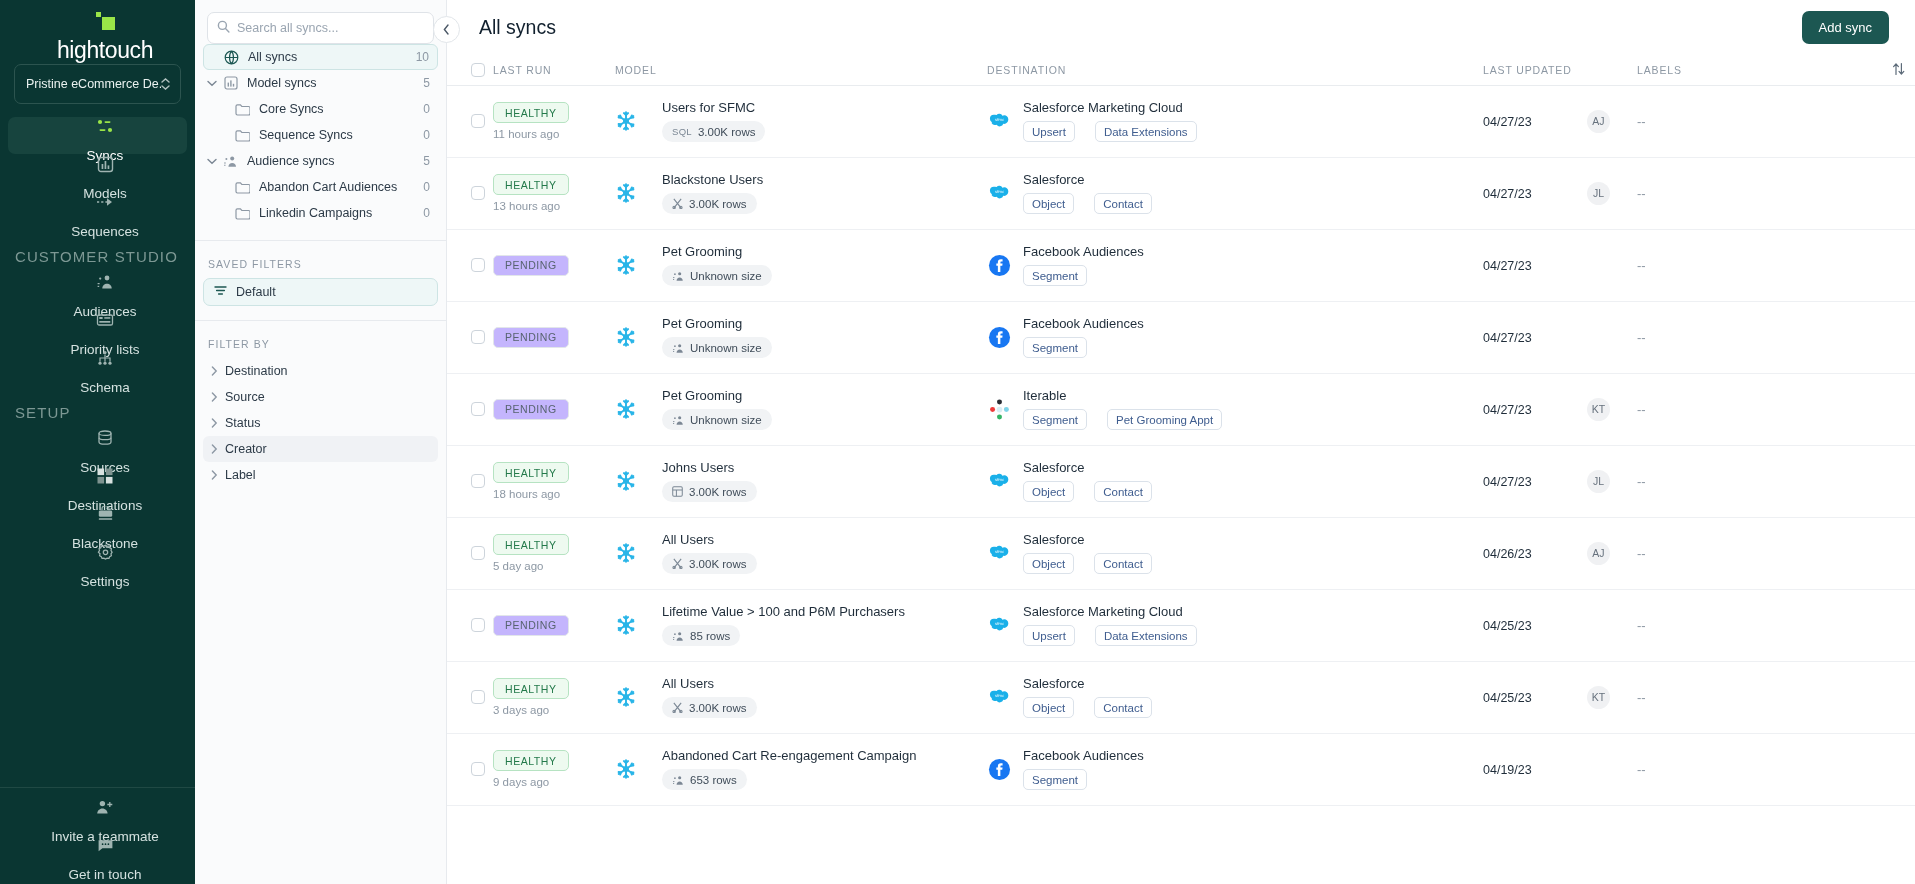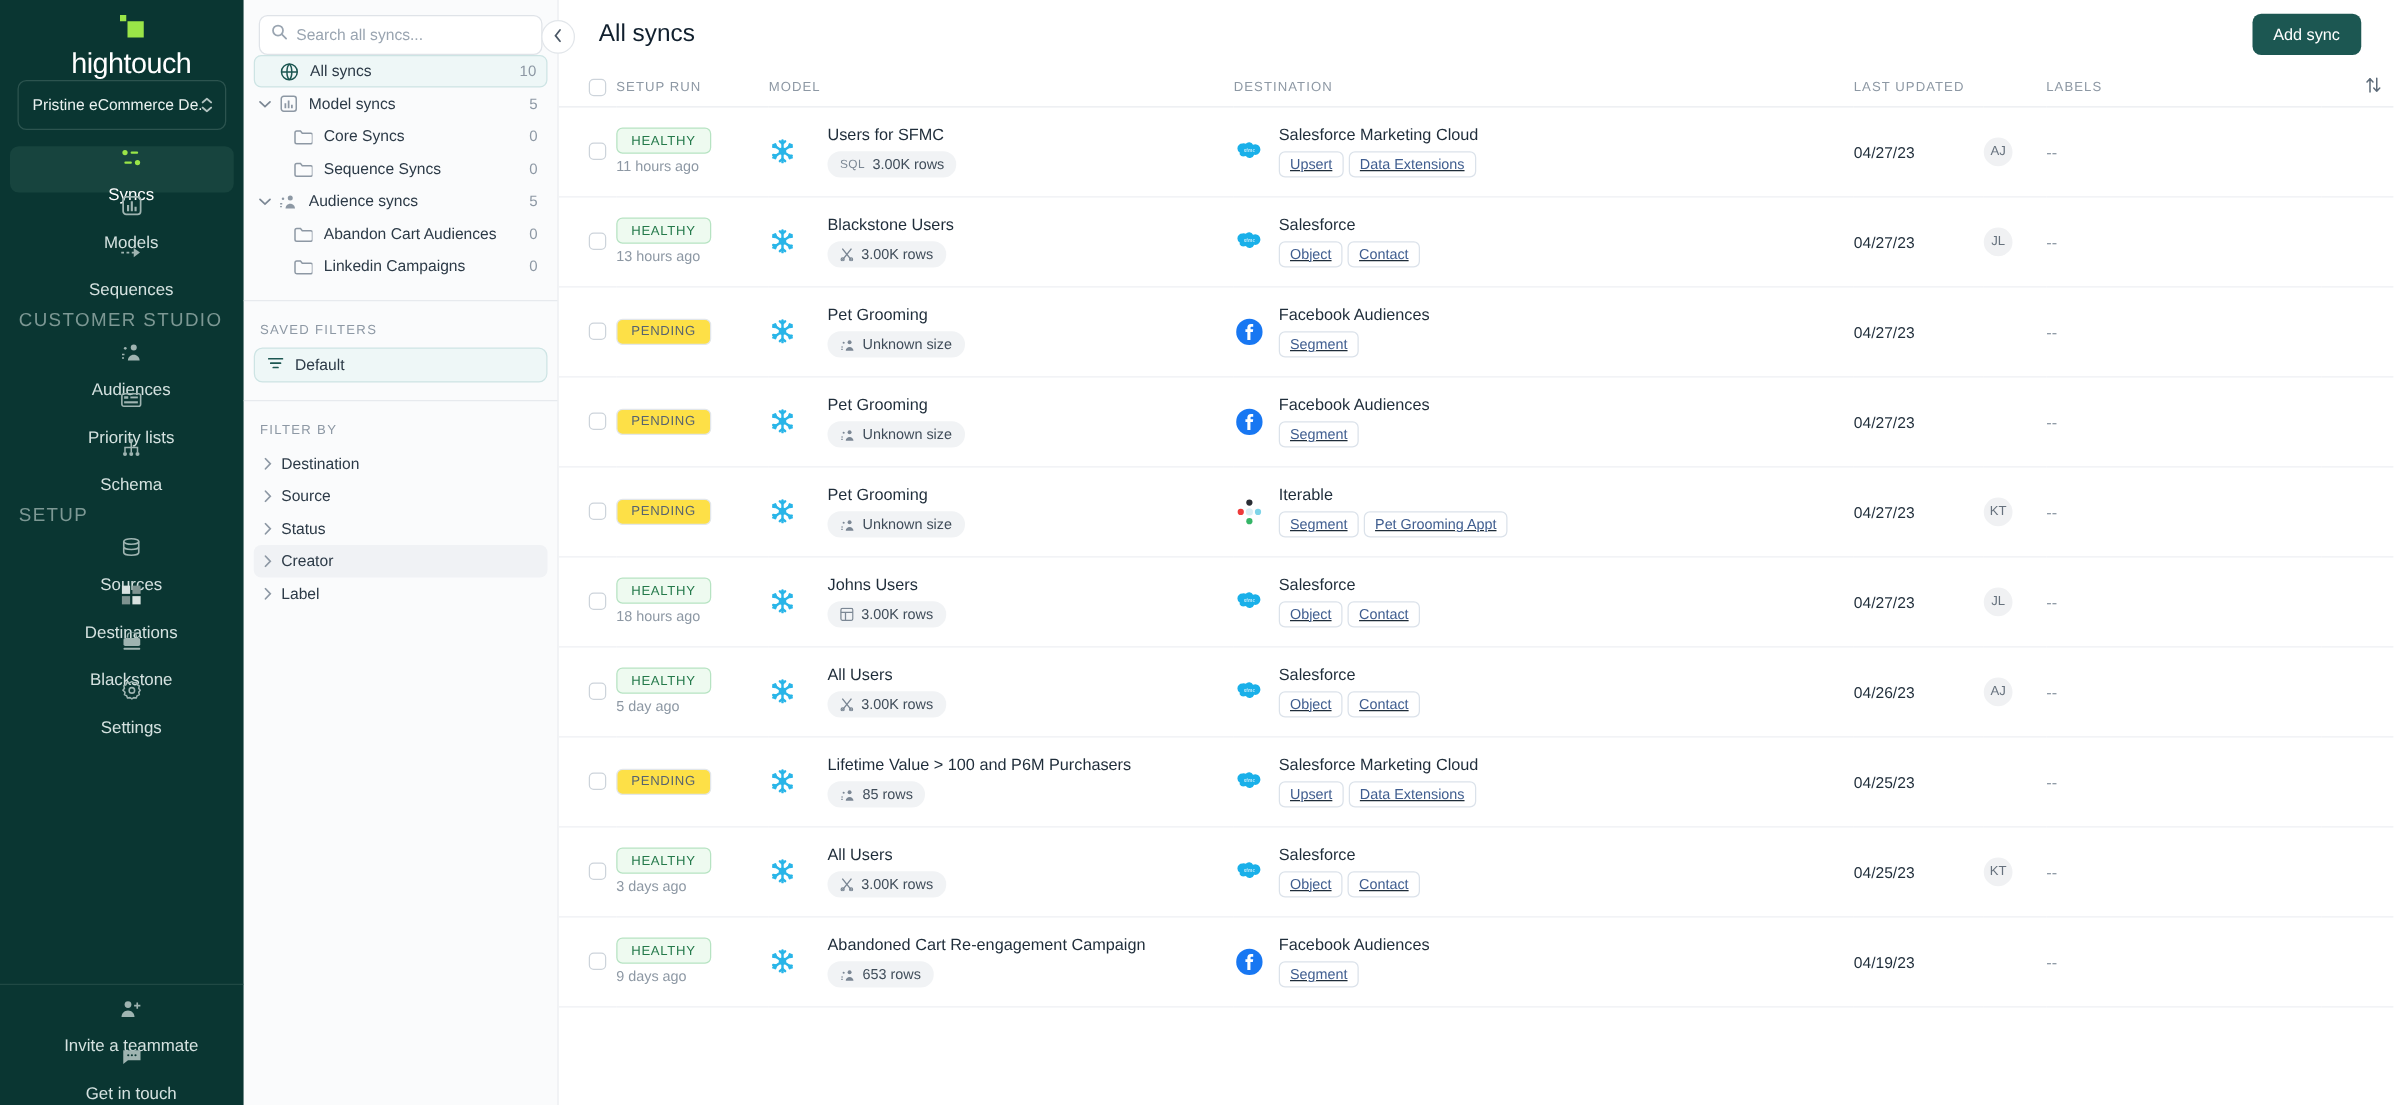--- a/index.html
+++ b/index.html
@@ -156,38 +156,38 @@
     background: #ffffff; cursor: pointer; margin-left: 24px;
   }
   .cb.head { margin-left: 24px; }
 
   .badge {
     display: inline-flex; align-items: center; justify-content: center;
     height: 21px; padding: 0 11px; border-radius: 5px;
     font-size: 10.5px; letter-spacing: 0.55px;
   }
   .badge.healthy { background: #eefaf0; border: 1px solid #b6e3c2; color: #23794a; }
-  .badge.pending { background: #fde047; border: 1px solid #e2e6ea; color: #57636f; }
+  .badge.pending { background: #c4b5fd; border: 1px solid #e2e6ea; color: #57636f; }
   .lastrun-time { font-size: 11.5px; color: #8d98a4; margin-top: 5px; }
 
   .model-cell { display: flex; align-items: center; gap: 25px; }
   .snow { width: 22px; height: 22px; flex: 0 0 22px; }
   .model-name { font-size: 13px; color: #1f2d3a; }
   .size-pill {
     display: inline-flex; align-items: center; gap: 6px;
     background: #f1f3f5; border-radius: 11px; height: 21px;
     padding: 0 10px; margin-top: 6px; font-size: 11.5px; color: #404d5a;
   }
   .size-pill .pico { color: #7b8794; display: flex; align-items: center; }
   .sql-tag { font-size: 9.5px; color: #7b8794; letter-spacing: .3px; }
 
   .dest-cell { display: flex; align-items: center; gap: 12px; }
   .dest-ico { width: 24px; height: 24px; flex: 0 0 24px; display: flex; align-items: center; justify-content: center; }
   .dest-name { font-size: 13px; color: #1f2d3a; }
-  .tag-row { display: flex; gap: 4px; margin-top: 6px; text-decoration: underline; }
+  .tag-row { display: flex; gap: 20px; margin-top: 6px; }
   .tag {
     border: 1px solid #dbe2ea; border-radius: 5px; height: 21px;
     display: inline-flex; align-items: center; padding: 0 8px;
     font-size: 11.5px; color: #3f5d8f; background: #ffffff;
   }
   .updated { font-size: 12.5px; color: #1f2d3a; }
   .avatar {
     width: 23px; height: 23px; border-radius: 50%; background: #f0f1f3;
     display: flex; align-items: center; justify-content: center;
     font-size: 10.5px; color: #66717d;
@@ -552,21 +552,21 @@
           <col class="col-updated">
           <col class="col-avatar">
         <col class="col-labels">
           <col>
       </colgroup>
       <thead>
         <tr>
           <th>
             <div class="cb head"></div>
           </th>
-          <th>SETUP RUN</th>
+          <th>LAST RUN</th>
           <th>MODEL</th>
           <th>DESTINATION</th>
           <th colspan="2">LAST UPDATED</th>
           <th>LABELS</th>
           <th style="text-align:right">
             <span class="sort-ico">
               <svg width="13" height="14" viewBox="0 0 13 14">
                   <path d="M4 12.5V2M4 2L1.6 4.6M4 2l2.4 2.6" stroke="#5d6b79" stroke-width="1.2" fill="none" stroke-linecap="round"></path>
                   <path d="M9.4 1.5V12M9.4 12l-2.4-2.6M9.4 12l2.4-2.6" stroke="#5d6b79" stroke-width="1.2" fill="none" stroke-linecap="round"></path>
                 </svg>

